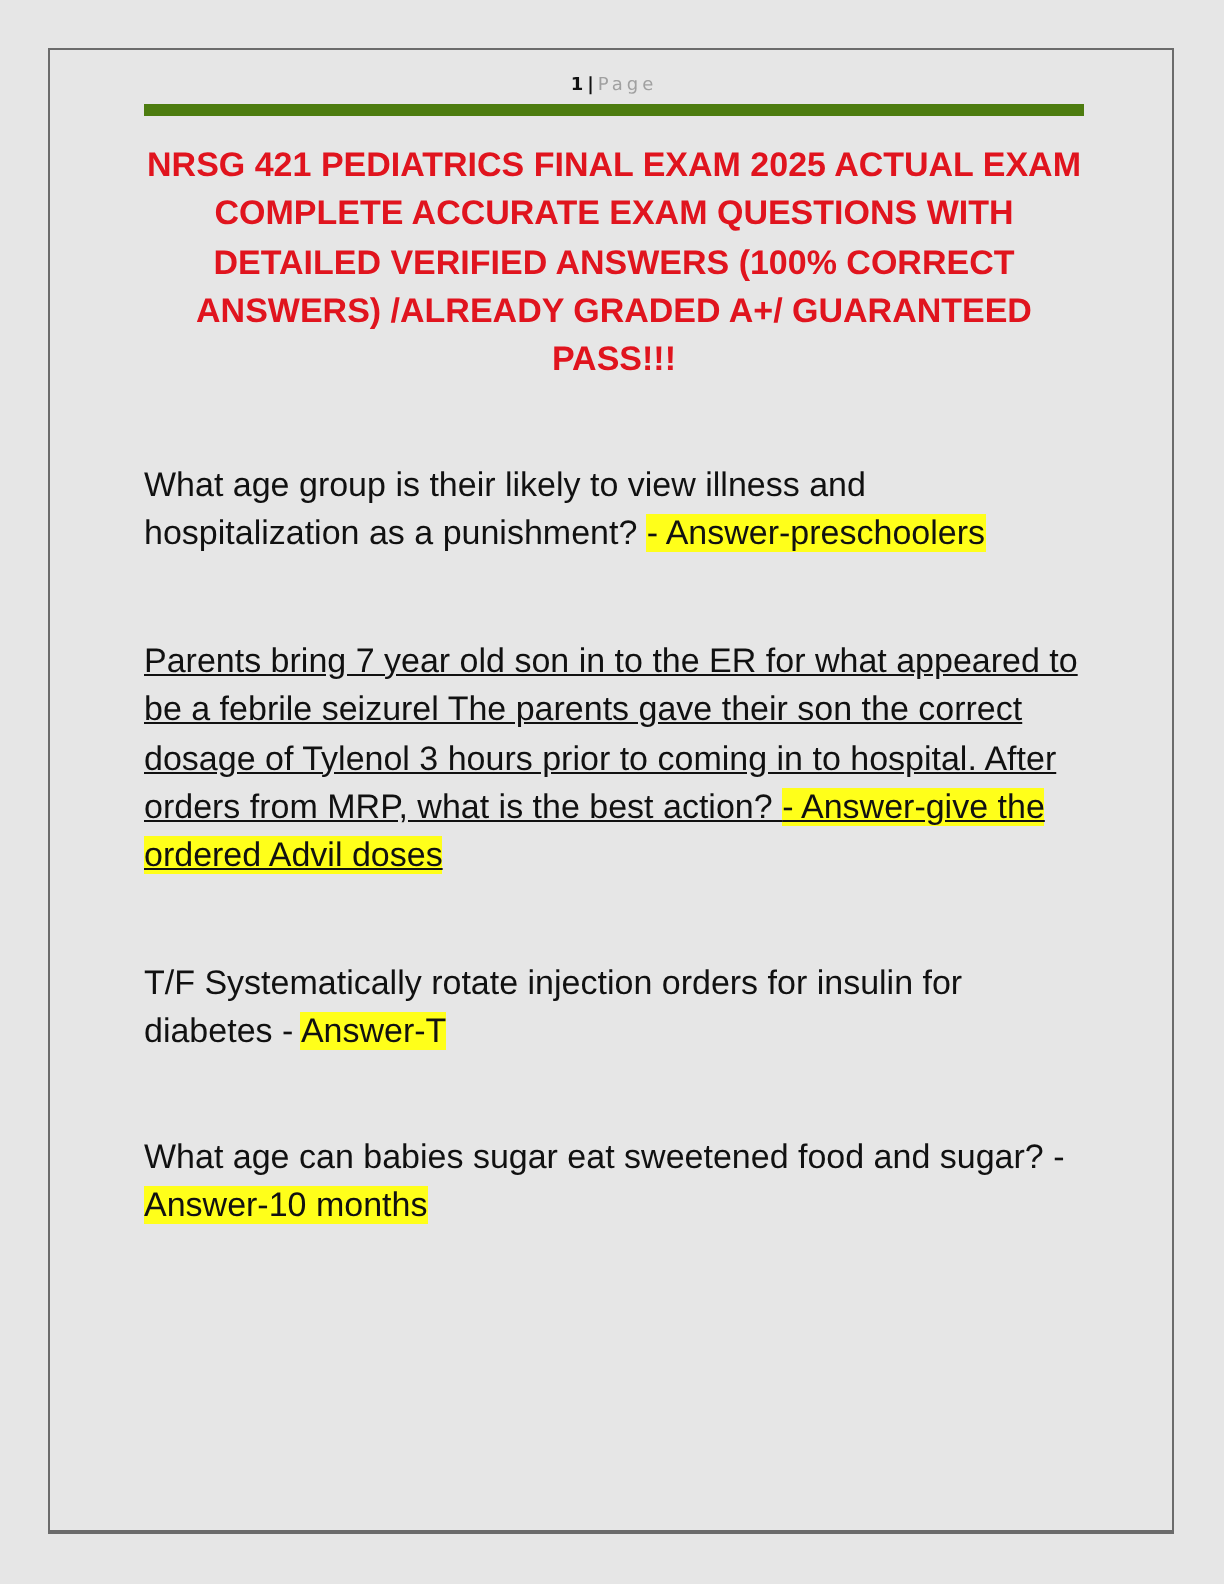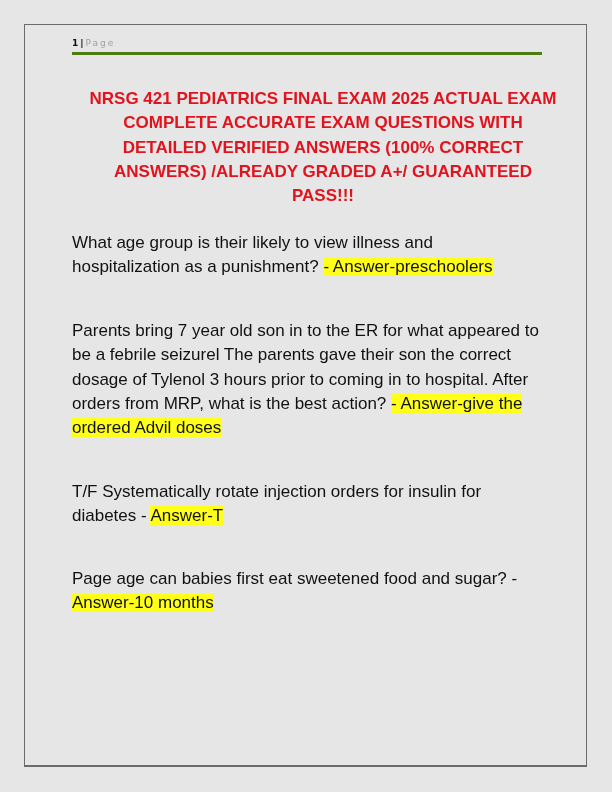--- a/index.html
+++ b/index.html
@@ -24,25 +24,26 @@
       border-bottom: 2px solid #6b6b6b;
       box-sizing: border-box;
       background: #e6e6e6;
     }
     .page-header {
       position: absolute;
       left: 72px;
       top: 36px;
       width: 470px;
       height: 16px;
-      border-bottom: 3px solid #4d7c0f;
+      border-bottom: 6px solid #4d7c0f;
       font-family: "DejaVu Sans", sans-serif;
       font-size: 9px;
       line-height: 14px;
       color: #9a9a9a;
+      text-align: center;
     }
     .page-header .num {
       color: #111;
       font-weight: bold;
     }
     .page-header .sep {
       color: #111;
       font-weight: bold;
       margin: 0 2px;
     }
@@ -53,21 +54,21 @@
     .title {
       position: absolute;
       left: 72px;
       top: 71px;
       width: 470px;
       text-align: center;
       color: #e0141e;
       font-weight: bold;
       font-size: 17px;
       line-height: 24.3px;
-      margin: 16px;
+      margin: 0;
     }
     .qa {
       position: absolute;
       left: 72px;
       width: 470px;
       font-size: 17px;
       line-height: 24.3px;
       color: #111;
       margin: 0;
     }
@@ -83,23 +84,23 @@
 <div class="page-header">
   <span class="num">1</span><span class="sep">|</span><span class="word">Page</span>
 </div>
 
 <h1 class="title">NRSG 421 PEDIATRICS FINAL EXAM 2025 ACTUAL EXAM COMPLETE ACCURATE EXAM QUESTIONS WITH DETAILED VERIFIED ANSWERS (100% CORRECT ANSWERS) /ALREADY GRADED A+/ GUARANTEED PASS!!!</h1>
 
 <p class="qa" style="top:231px;">
   <span>What age group is their likely to view illness and hospitalization as a punishment? </span><span></span><span class="hl">- Answer-preschoolers</span>
 </p>
 
-<p class="qa" style="top:319px;">
+<p class="qa" style="top:319px;text-decoration:underline;">
   <span>Parents bring 7 year old son in to the ER for what appeared to be a febrile seizurel The parents gave their son the correct dosage of Tylenol 3 hours prior to coming in to hospital. After orders from MRP, what is the best action? </span><span></span><span class="hl">- Answer-give the ordered Advil doses</span>
 </p>
 
 <p class="qa" style="top:480px;">
   <span>T/F Systematically rotate injection orders for insulin for diabetes </span><span>- </span><span class="hl">Answer-T</span>
 </p>
 
 <p class="qa" style="top:567px;">
-  <span>Page age can babies first eat sweetened food and sugar? </span><span>- </span><span class="hl">Answer-10 months</span>
+  <span>What age can babies sugar eat sweetened food and sugar? </span><span>- </span><span class="hl">Answer-10 months</span>
 </p>
 
 </body></html>

